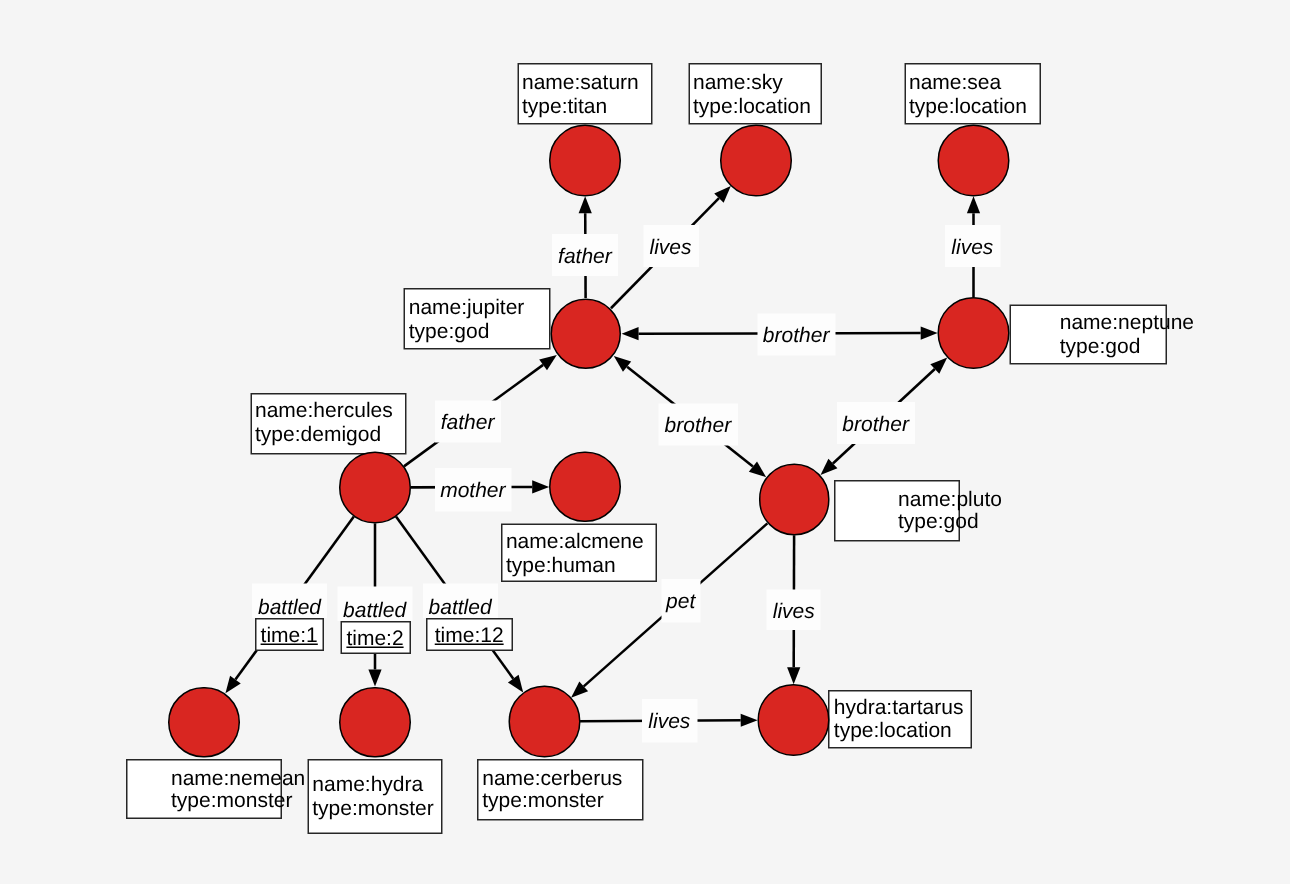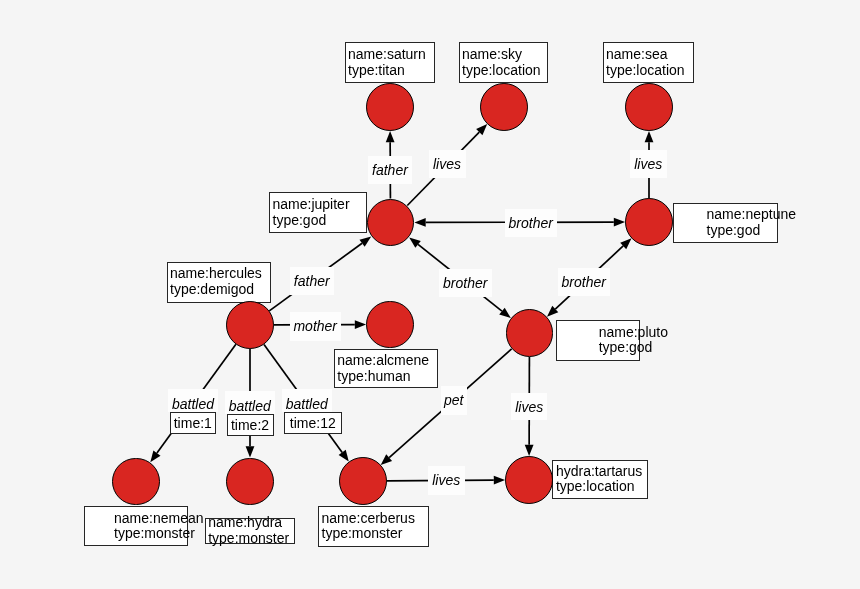--- a/index.html
+++ b/index.html
@@ -11,21 +11,21 @@
   .node-circle{position:absolute;border-radius:50%;background:#d92621;
        border:1.7px solid #000;box-sizing:border-box;}
   .prop-box{position:absolute;background:#fff;border:1.4px solid #262626;box-sizing:border-box;
        font-size:14px;line-height:15.6px;color:#000;white-space:nowrap;
        display:flex;flex-direction:column;justify-content:center;padding-left:2.5px;}
   .edge-label{position:absolute;background:#fdfdfd;font-size:14px;color:#000;white-space:nowrap;
        display:flex;align-items:center;justify-content:center;font-style:italic;}
   .edge-label.bottom{align-items:flex-end;}
   .edge-prop{position:absolute;background:#fff;border:1.4px solid #262626;box-sizing:border-box;
        font-size:14px;color:#000;white-space:nowrap;
-       display:flex;align-items:center;justify-content:center;}
+       display:flex;align-items:center;justify-content:center;text-decoration:underline;}
 </style>
 </head>
 <body style="background: rgb(245, 245, 245);">
 
 <div id="graph">
   <svg id="edge-layer" viewBox="0 0 860 589" xmlns="http://www.w3.org/2000/svg">
     <g>
       <line x1="390.4" y1="198.6" x2="390.15007336361214" y2="142.19988905513043" stroke="#000000" stroke-width="1.7"></line>
       <polygon points="390.1,130.9 394.5500301638399,142.18039146221952 385.7501165633844,142.21938664804134" fill="#000000"></polygon>
     </g>
@@ -115,21 +115,21 @@
     <div>type:demigod</div>
   </div>
   <div class="prop-box" style="left: 555.7px; top: 320.1px; width: 84px; height: 40.5px; border-color: rgb(38, 38, 38); padding-left: 42px;">
     <div>name:pluto</div>
     <div>type:god</div>
   </div>
   <div class="prop-box" style="left: 84px; top: 505.9px; width: 103.5px; height: 40.5px; border-color: rgb(38, 38, 38); padding-left: 29px;">
     <div>name:nemean</div>
     <div>type:monster</div>
   </div>
-  <div class="prop-box" style="left: 204.7px; top: 505.7px; width: 90.3px; height: 26px; border-color: rgb(38, 38, 38); margin-top: 12px;">
+  <div class="prop-box" style="left: 204.7px; top: 505.7px; width: 90.3px; height: 50px; border-color: rgb(38, 38, 38);">
     <div>name:hydra</div>
     <div>type:monster</div>
   </div>
   <div class="prop-box" style="left: 318px; top: 506px; width: 111px; height: 40.5px; border-color: rgb(38, 38, 38);">
     <div>name:cerberus</div>
     <div>type:monster</div>
   </div>
   <div class="prop-box" style="left: 552.4px; top: 459.7px; width: 96px; height: 39.5px; border-color: rgb(38, 38, 38);">
     <div>hydra:tartarus</div>
     <div>type:location</div>

